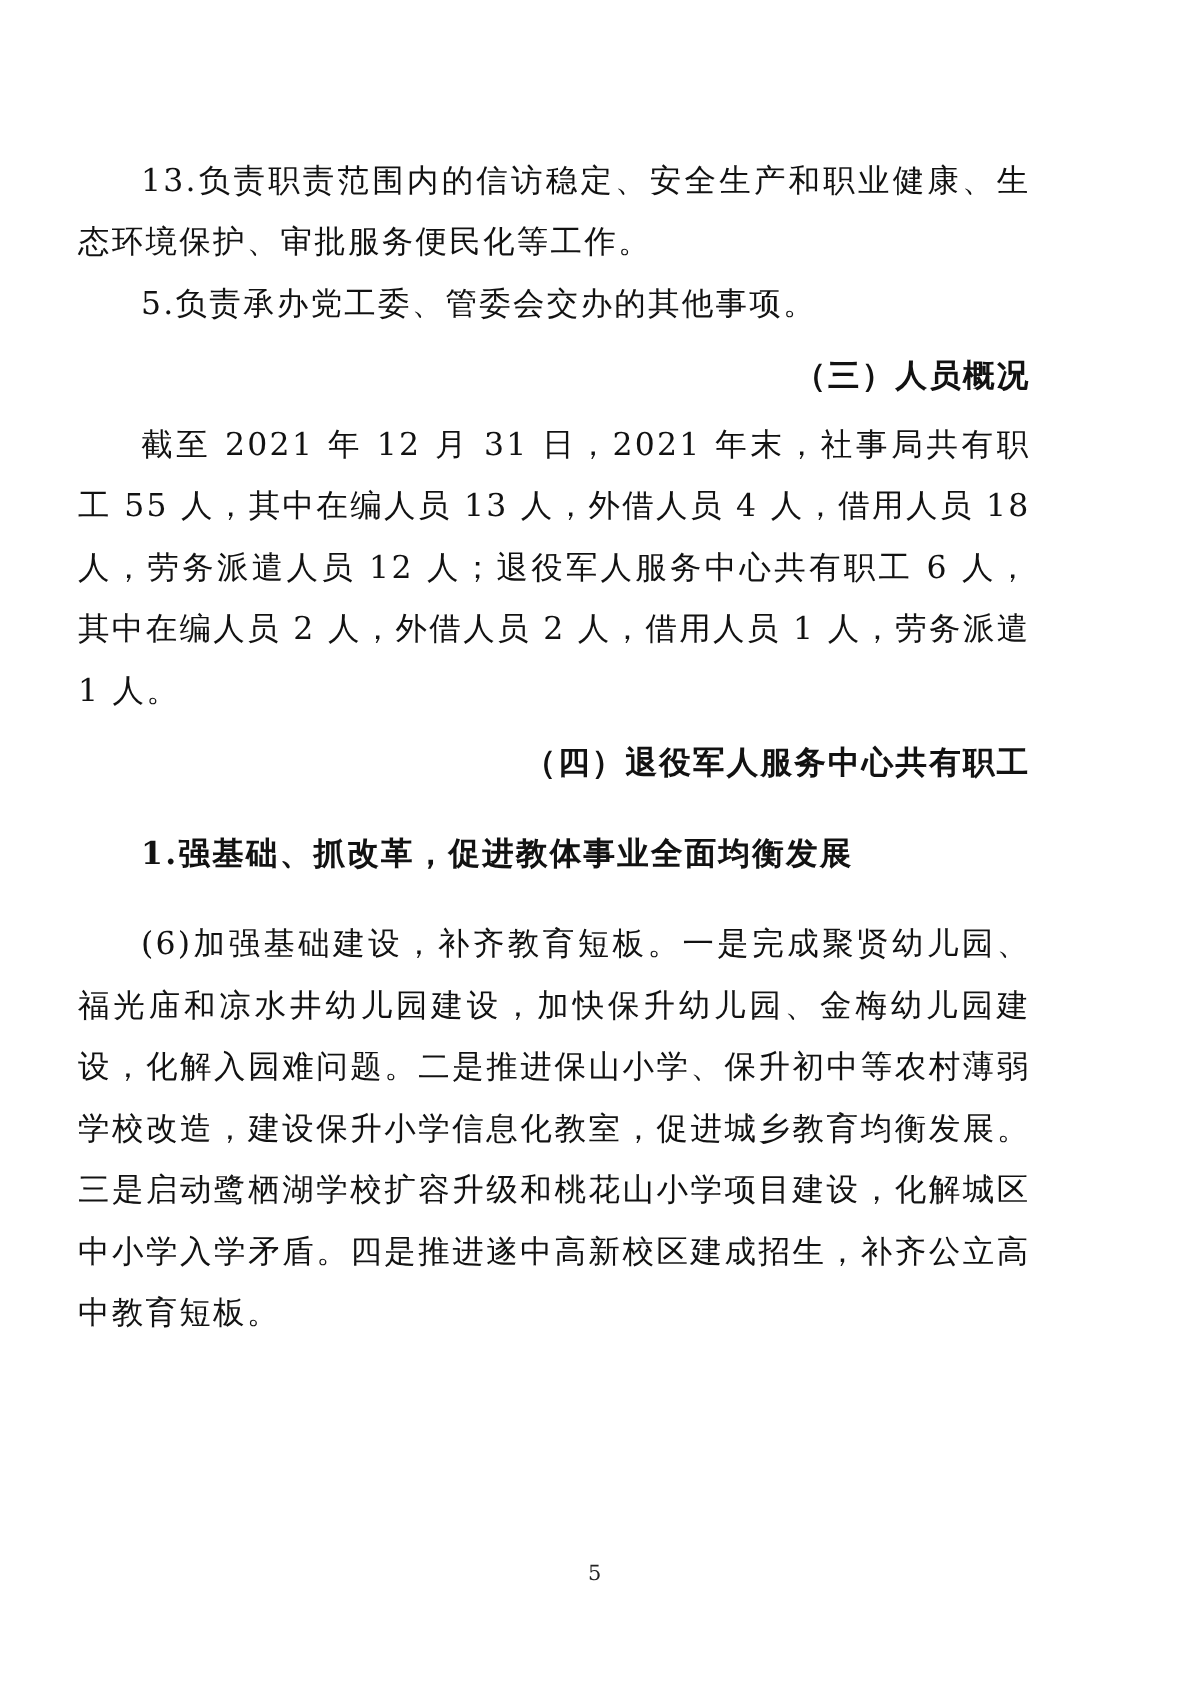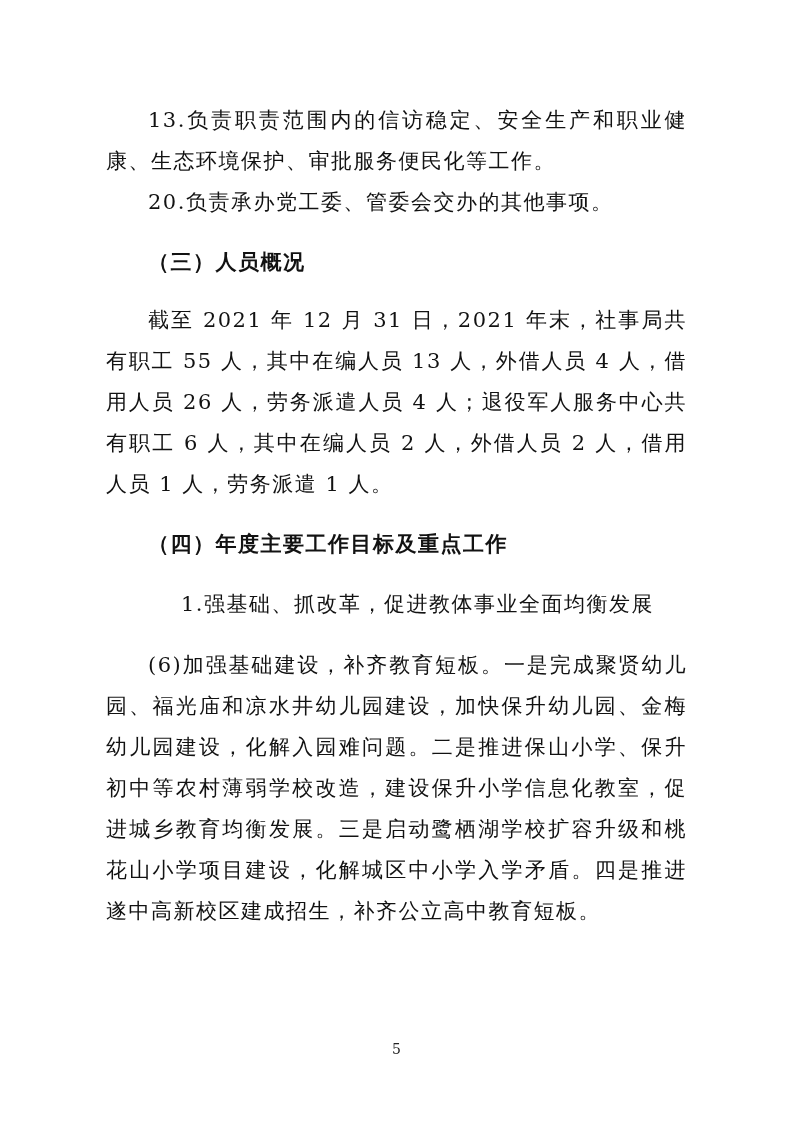--- a/index.html
+++ b/index.html
@@ -6,64 +6,64 @@
     margin: 0;
     padding: 0;
     background: #ffffff;
   }
   .page {
     position: relative;
     width: 793px;
     height: 1122px;
     background: #ffffff;
     box-sizing: border-box;
-    padding: 100px 106px 0 106px;
+    padding: 100px 106px 0 52px;
     overflow: hidden;
     font-family: "DejaVu Serif", "Liberation Serif", serif;
     color: #121212;
   }
   .doc p {
     margin: 0;
     font-size: 21px;
     line-height: 41px;
     letter-spacing: 1.5px;
     text-indent: 2em;
     text-align: justify;
     text-justify: inter-ideograph;
     word-break: break-all;
   }
   .doc p.heading {
     font-weight: bold;
-    margin: 18px 0;
-    text-align: left;
+    margin: 6px 0;
+    text-align: right;
   }
   .doc p.subheading {
-    font-weight: normal;
+    font-weight: bold;
     margin: 20px 0;
-    text-align: center;
+    text-align: left;
   }
   .page-number {
     position: absolute;
     left: 0;
     right: 0;
     top: 1040px;
     text-align: center;
     font-size: 14px;
     line-height: 18px;
     color: #222222;
     font-family: "DejaVu Serif", "Liberation Serif", serif;
   }
 </style>
 </head>
 <body>
 
 <div class="page">
   <div class="doc">
       <p class="body">13.负责职责范围内的信访稳定、安全生产和职业健康、生态环境保护、审批服务便民化等工作。</p>
-      <p class="body">20.负责承办党工委、管委会交办的其他事项。</p>
+      <p class="body">5.负责承办党工委、管委会交办的其他事项。</p>
       <p class="heading">（三）人员概况</p>
-      <p class="body">截至 2021 年 12 月 31 日，2021 年末，社事局共有职工 55 人，其中在编人员 13 人，外借人员 4 人，借用人员 26 人，劳务派遣人员 4 人；退役军人服务中心共有职工 6 人，其中在编人员 2 人，外借人员 2 人，借用人员 1 人，劳务派遣 1 人。</p>
-      <p class="heading">（四）年度主要工作目标及重点工作</p>
+      <p class="body">截至 2021 年 12 月 31 日，2021 年末，社事局共有职工 55 人，其中在编人员 13 人，外借人员 4 人，借用人员 18 人，劳务派遣人员 12 人；退役军人服务中心共有职工 6 人，其中在编人员 2 人，外借人员 2 人，借用人员 1 人，劳务派遣 1 人。</p>
+      <p class="heading">（四）退役军人服务中心共有职工</p>
       <p class="subheading">1.强基础、抓改革，促进教体事业全面均衡发展</p>
       <p class="body">(6)加强基础建设，补齐教育短板。一是完成聚贤幼儿园、福光庙和凉水井幼儿园建设，加快保升幼儿园、金梅幼儿园建设，化解入园难问题。二是推进保山小学、保升初中等农村薄弱学校改造，建设保升小学信息化教室，促进城乡教育均衡发展。三是启动鹭栖湖学校扩容升级和桃花山小学项目建设，化解城区中小学入学矛盾。四是推进遂中高新校区建成招生，补齐公立高中教育短板。</p>
     </div>
   <div class="page-number">5</div>
 </div>
 
 </body></html>

